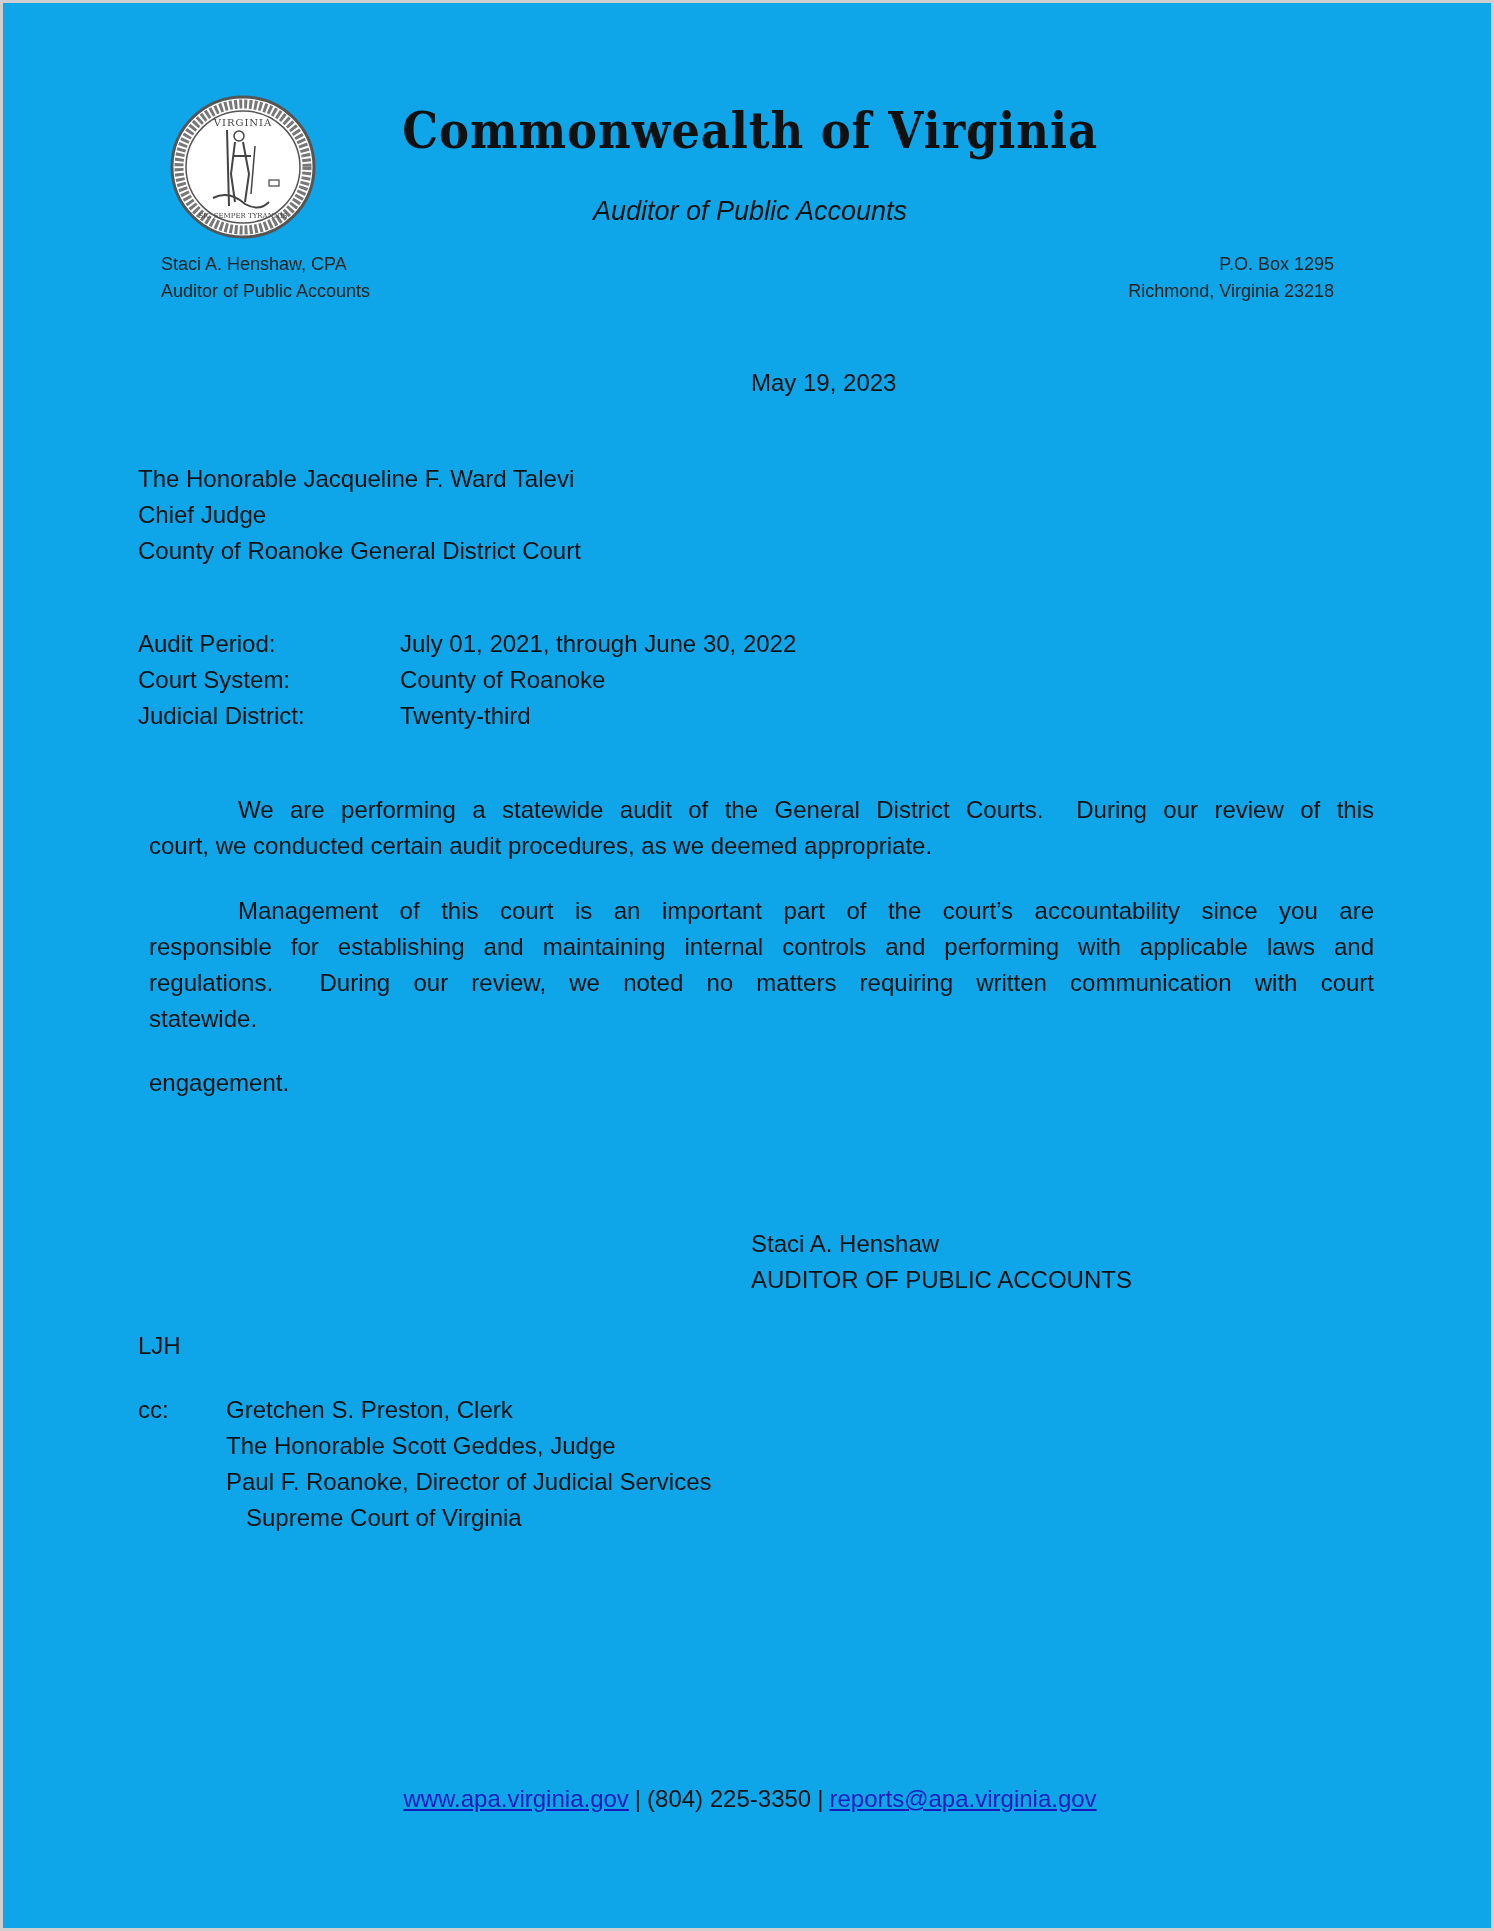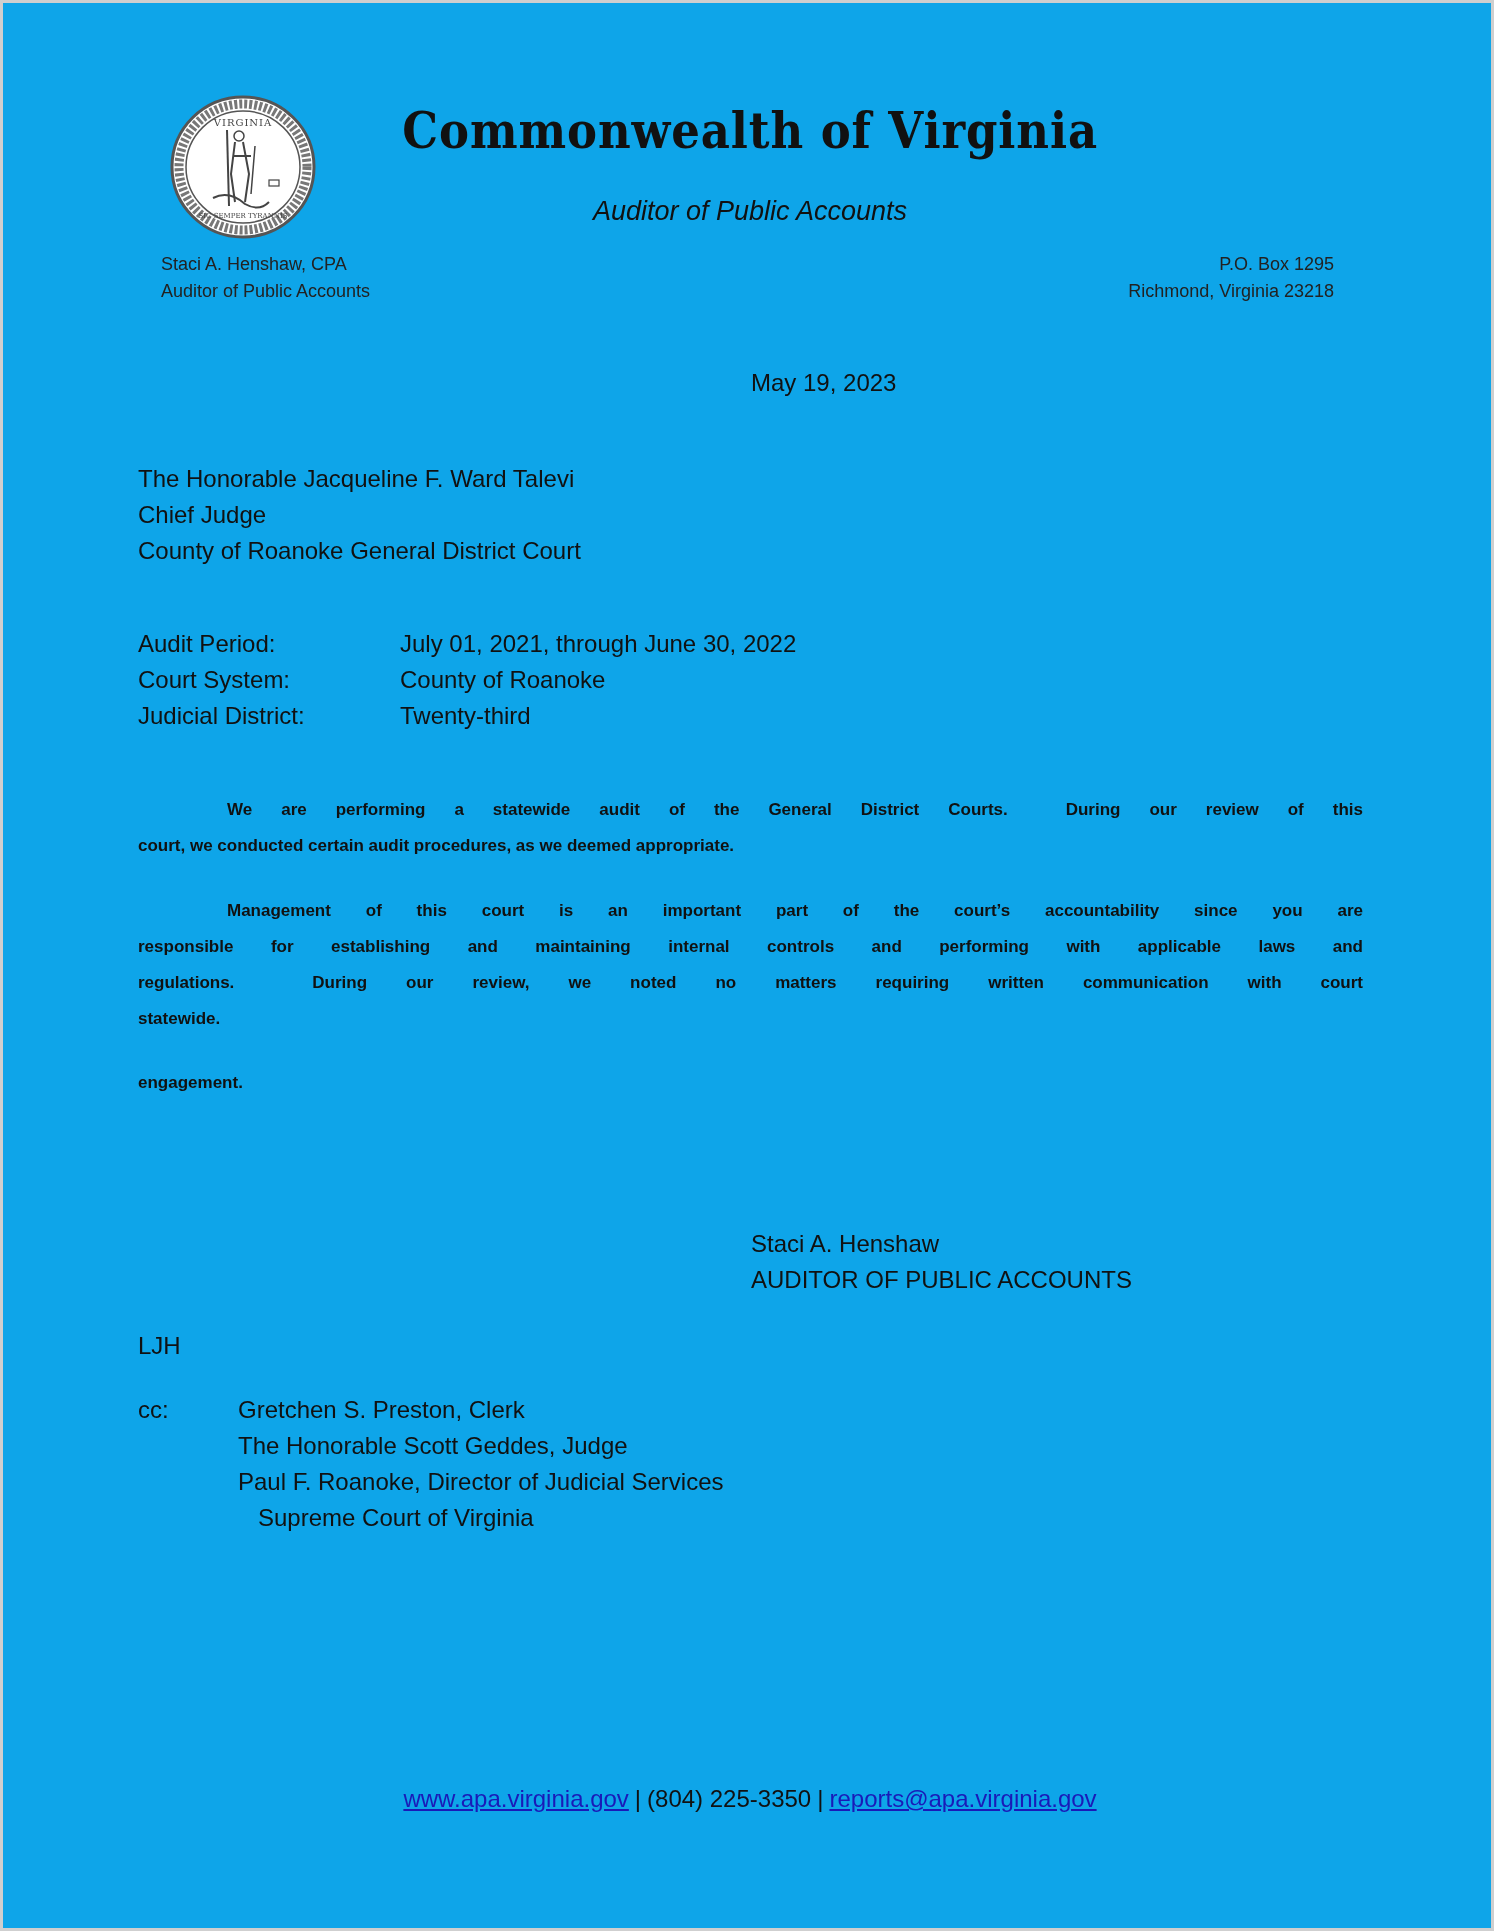--- a/index.html
+++ b/index.html
@@ -23,31 +23,31 @@
   }
   .hdr { font-size: 18px; line-height: 27px; color: #222; }
   .hdr-left { left: 158px; top: 248px; }
   .hdr-right { right: 157px; top: 248px; text-align: right; }
   .body-text { font-size: 24px; line-height: 36px; color: #111; }
   .date { left: 748px; top: 362px; }
   .recipient { left: 135px; top: 458px; }
   .meta { left: 135px; top: 623px; }
   .meta-row { display: flex; }
   .meta-label { width: 262px; }
-  .para { position: absolute; left: 135px; width: 1225px; font-size: 17px; line-height: 36px; color: #111; font-weight: bold; }
+  .para { position: absolute; left: 146px; width: 1225px; font-size: 24px; line-height: 36px; color: #111; }
   .para .line { display: block; text-align: justify; text-align-last: justify; white-space: normal; height: 36px; overflow: hidden; }
   .para .line.last { text-align-last: left; }
   .para .line.first { text-indent: 89px; }
   .p1 { top: 789px; }
   .p2 { top: 890px; }
   .p3 { top: 1062px; }
   .signature { left: 748px; top: 1223px; }
   .initials { left: 135px; top: 1325px; }
   .cc { left: 135px; top: 1389px; }
-  .cc-row { display: flex; height: 36px; gap: 12px; }
+  .cc-row { display: flex; height: 36px; }
   .cc-label { width: 88px; }
   .cc-indent { padding-left: 20px; }
   .footer {
     position: absolute; left: 0; width: 1494px; top: 1778px; text-align: center;
     font-size: 24px; line-height: 36px; color: #111;
   }
   .footer a { color: #1a1ab8; text-decoration: underline; }
   .footer .sep { padding: 0 6px; }
 </style>
 </head>

